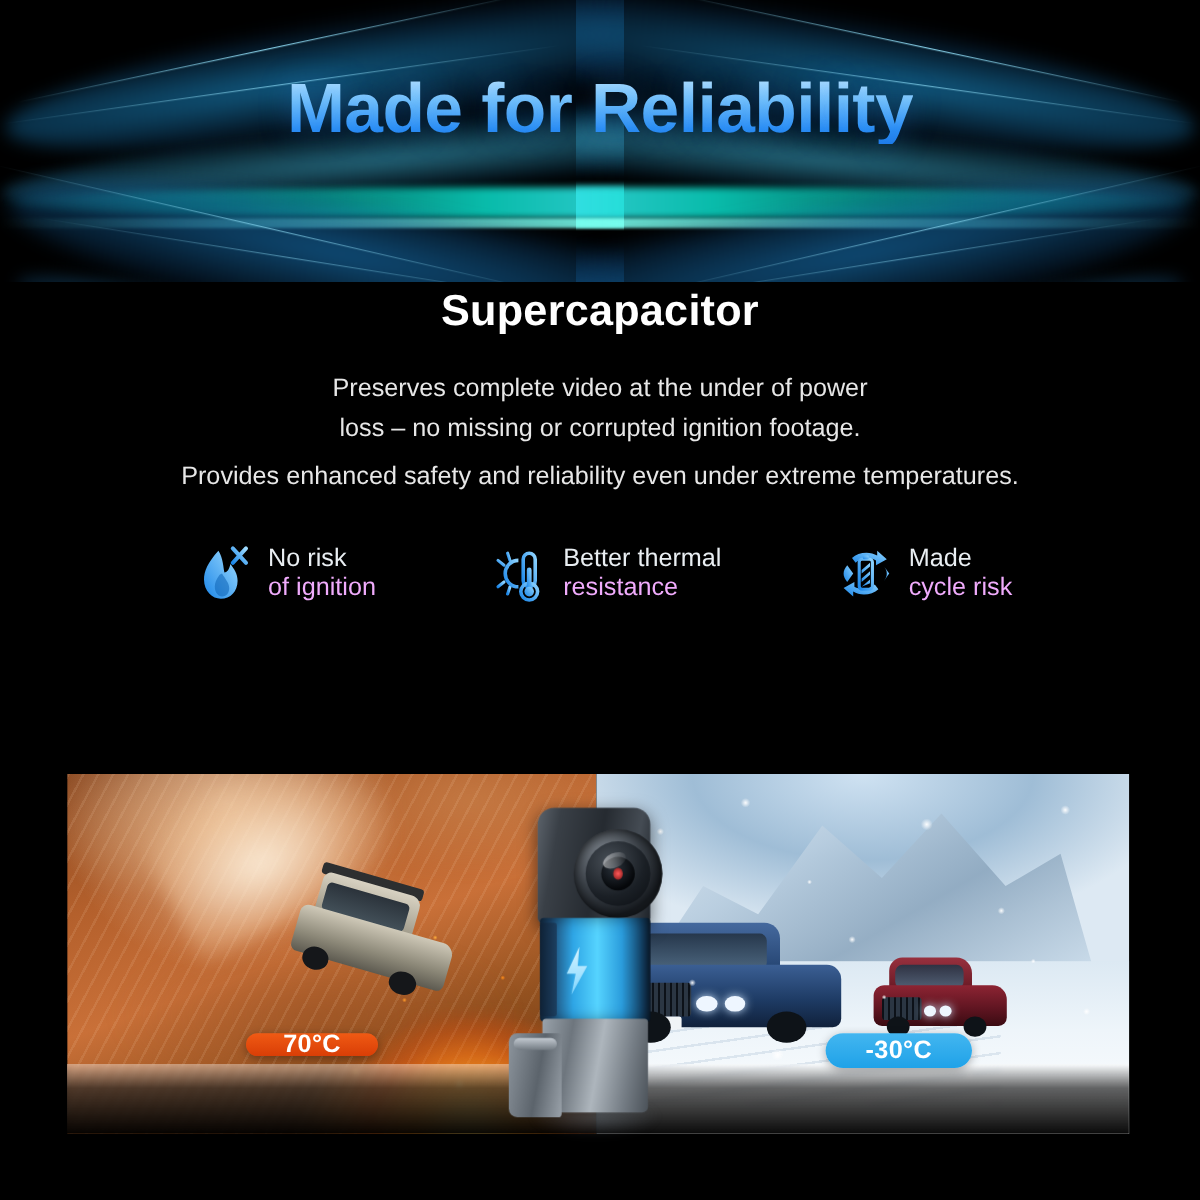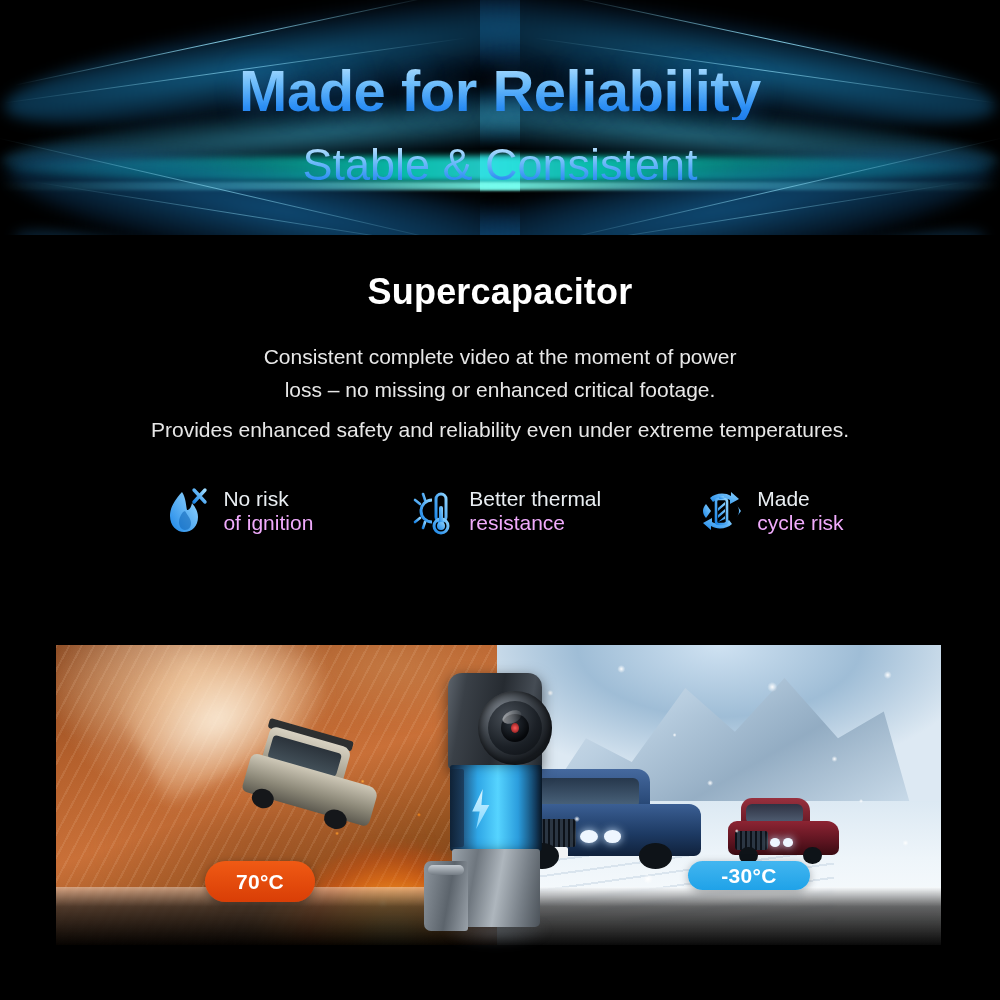--- a/index.html
+++ b/index.html
@@ -51,21 +51,21 @@
     -webkit-background-clip:text; background-clip:text; color:transparent;
     text-shadow:0 0 26px rgba(40,150,250,.35);
   }
   .subtitle {
     margin-top:22px; font-size:45px; font-weight:400; line-height:1;
     background:linear-gradient(180deg,#cfeaff 0%,#77c1fb 40%,#2a8bf2 85%);
     -webkit-background-clip:text; background-clip:text; color:transparent;
   }
 
   
-  .copy { text-align:center; padding-top:36px; }
+  .copy { text-align:center; padding-top:3px; }
   .h2head { font-size:36px; font-weight:700; color:#ffffff; letter-spacing:.2px; }
   .para { margin-top:28px; font-size:21px; font-weight:300; color:#e7e7e7; line-height:1.55; }
   .para2 { margin-top:12px; font-size:21px; font-weight:300; color:#e7e7e7; }
 
   
   .features { display:flex; justify-content:center; gap:97px; margin-top:44px; padding-left:8px; }
   .feature { display:flex; align-items:center; gap:13px; }
   .feat-icon { width:46px; height:50px; flex:0 0 auto; }
   .feat-text { line-height:1.16; }
   .ft-top { display:block; font-size:21px; color:#e9eef2; font-weight:400; }
@@ -175,21 +175,21 @@
   .plate { position:absolute; left:10%; bottom:14%; width:22%; height:10%; background:#f1f4f6; border-radius:2px; }
 
   
   .reflect { position:absolute; left:0; bottom:0; width:100%; height:58px;
     background:linear-gradient(180deg, rgba(255,255,255,.38) 0%, rgba(40,40,40,.72) 34%, rgba(0,0,0,.96) 100%);
     backdrop-filter:blur(2px); }
 
   
   .badge { position:absolute; display:flex; align-items:center; justify-content:center;
            font-size:21px; font-weight:700; color:#fff; border-radius:999px; letter-spacing:.3px; z-index:9; }
-  .badge-hot  { left:205px; top:861px; width:110px; height:41px;
+  .badge-hot  { left:205px; top:861px; width:110px; height:19px;
                 background:linear-gradient(180deg,#f05a14,#d93e06); box-shadow:0 2px 8px rgba(0,0,0,.35); }
   .badge-cold { left:688px; top:861px; width:122px; height:29px;
                 background:linear-gradient(180deg,#43b6f0,#1fa2e8); box-shadow:0 2px 8px rgba(0,0,0,.3); }
 
   
   .cam { position:absolute; left:424px; top:665px; width:126px; height:285px; z-index:12; }
   .cam-head { position:absolute; left:24px; top:8px; width:94px; height:96px;
     background:linear-gradient(100deg,#5d646c 0%,#3a4047 18%,#262b31 52%,#454c54 80%,#1d2228 100%);
     border-radius:14px 14px 4px 4px; box-shadow:0 4px 14px rgba(0,0,0,.55); }
   .lens-out { position:absolute; left:30px; top:18px; width:74px; height:74px; border-radius:50%;
@@ -254,29 +254,28 @@
       <div class="s4"></div>
       <div class="s5"></div>
       <div class="hair h1"></div>
       <div class="hair h2"></div>
       <div class="hair h3"></div>
       <div class="hair h4"></div>
     </div>
 
     <div class="hero-text">
       <div class="title">Made for Reliability</div>
-      <div class="subtitle">Stable &amp; Consistent</div>
     </div>
   </div>
 
   <div class="copy">
     <div class="h2head">Supercapacitor</div>
     <div class="para">
-      <div>Consistent complete video at the moment of power</div>
-      <div>loss – no missing or enhanced critical footage.</div>
+      <div>Preserves complete video at the under of power</div>
+      <div>loss – no missing or corrupted ignition footage.</div>
     </div>
     <div class="para2">Provides enhanced safety and reliability even under extreme temperatures.</div>
   </div>
 
   <div class="features">
 
     <div class="feature">
       <span class="feat-icon">
         <svg viewBox="0 0 46 50" width="46" height="50">
           <defs>

